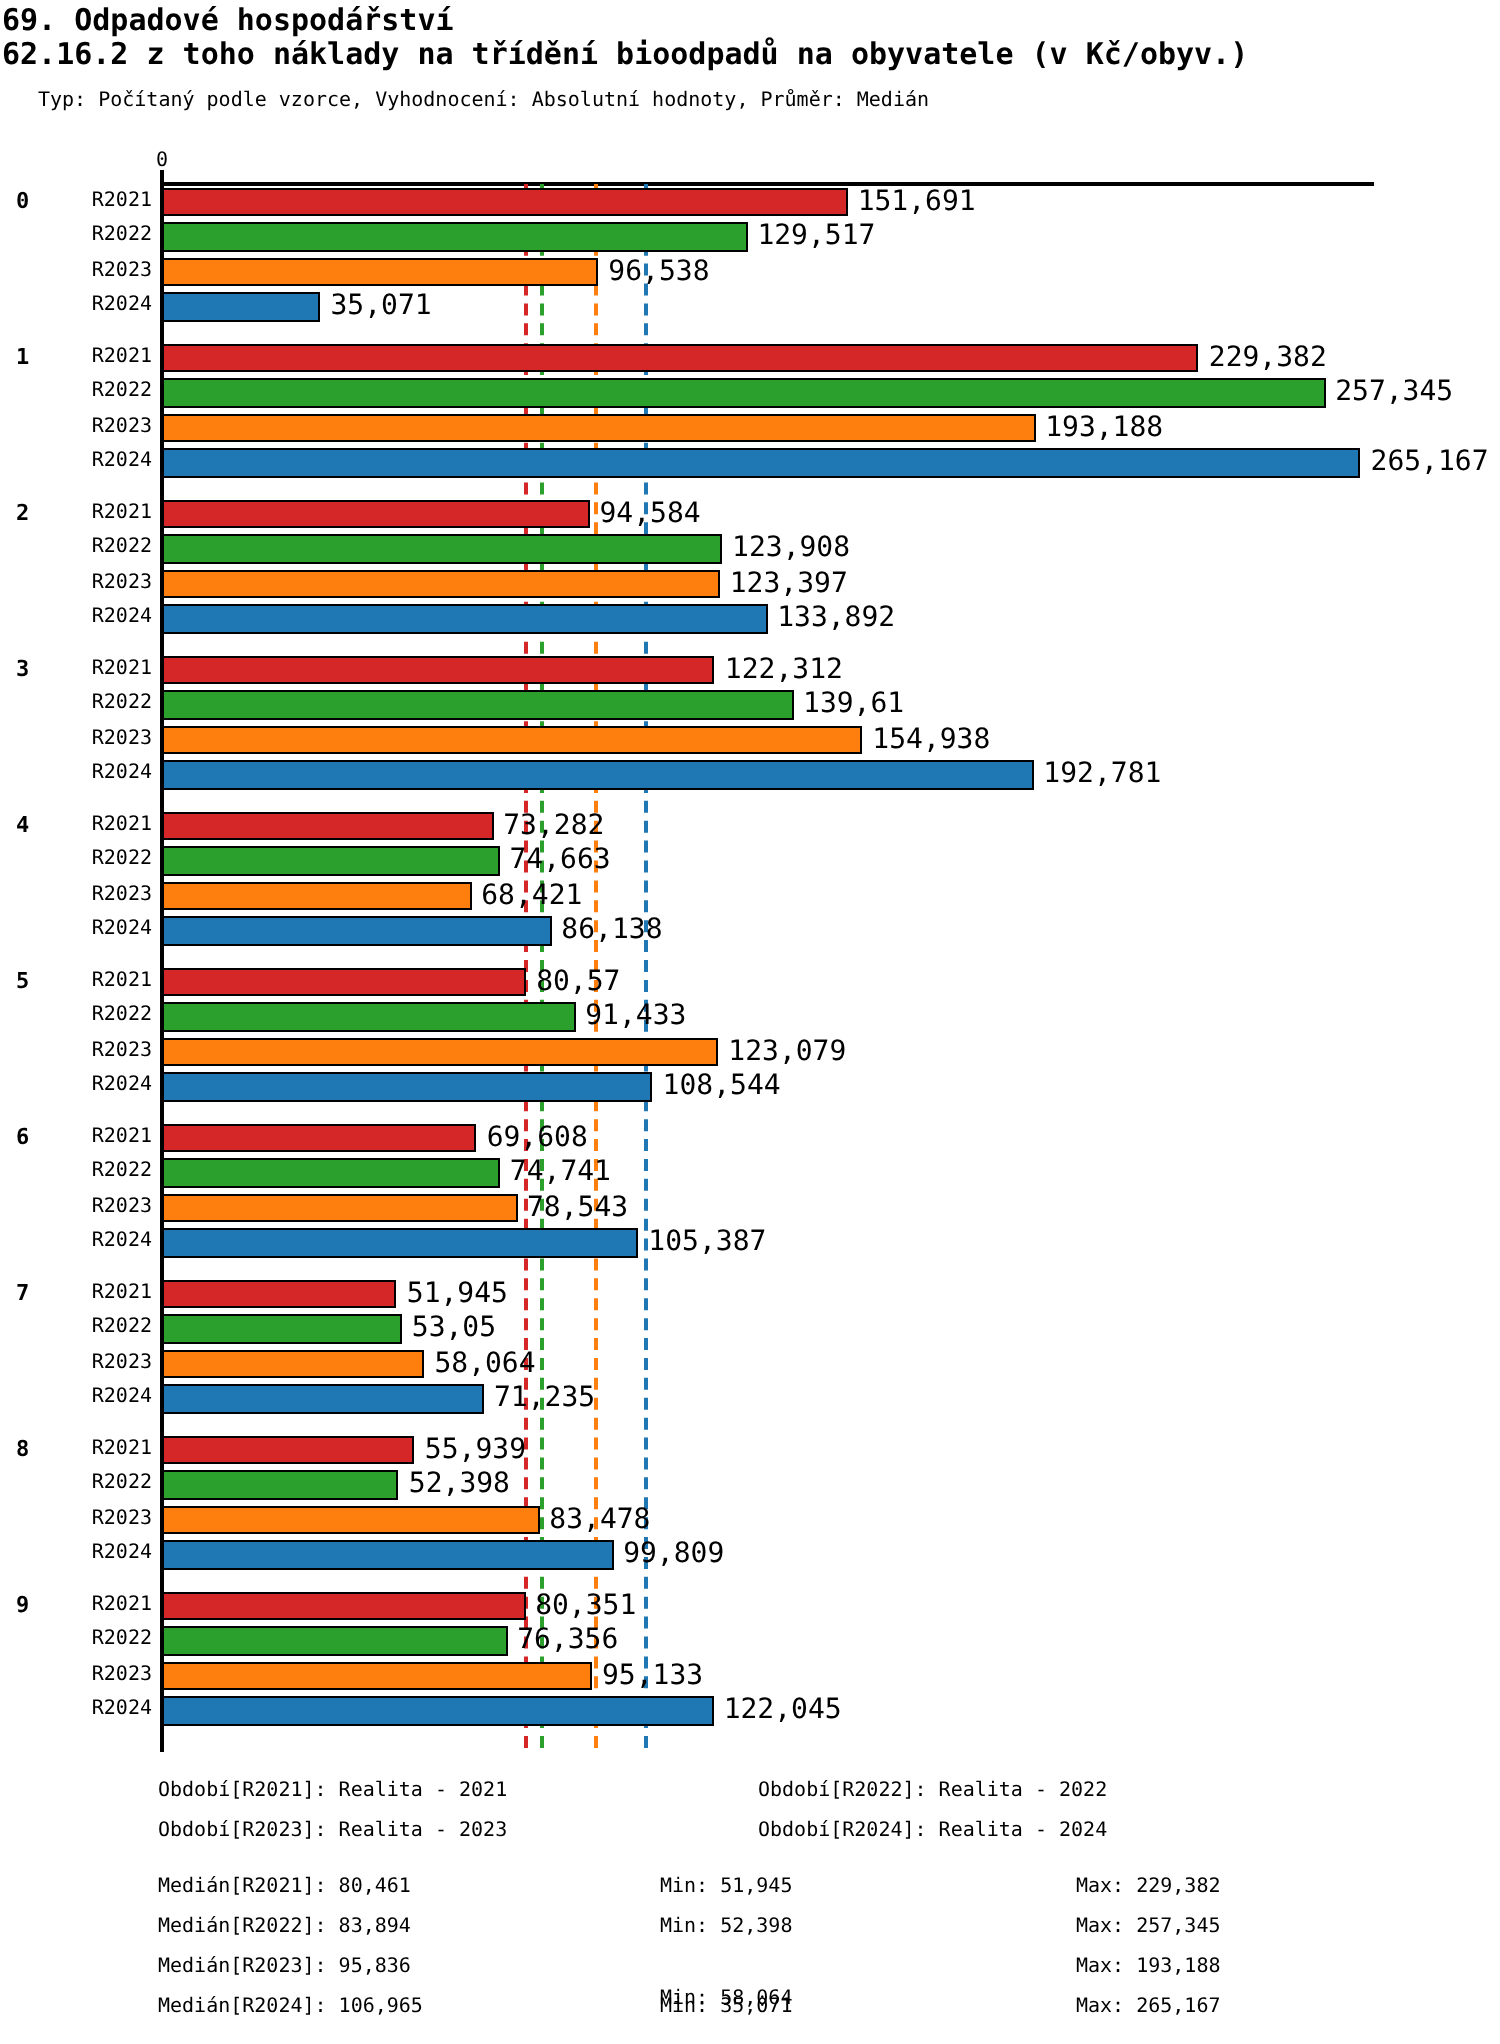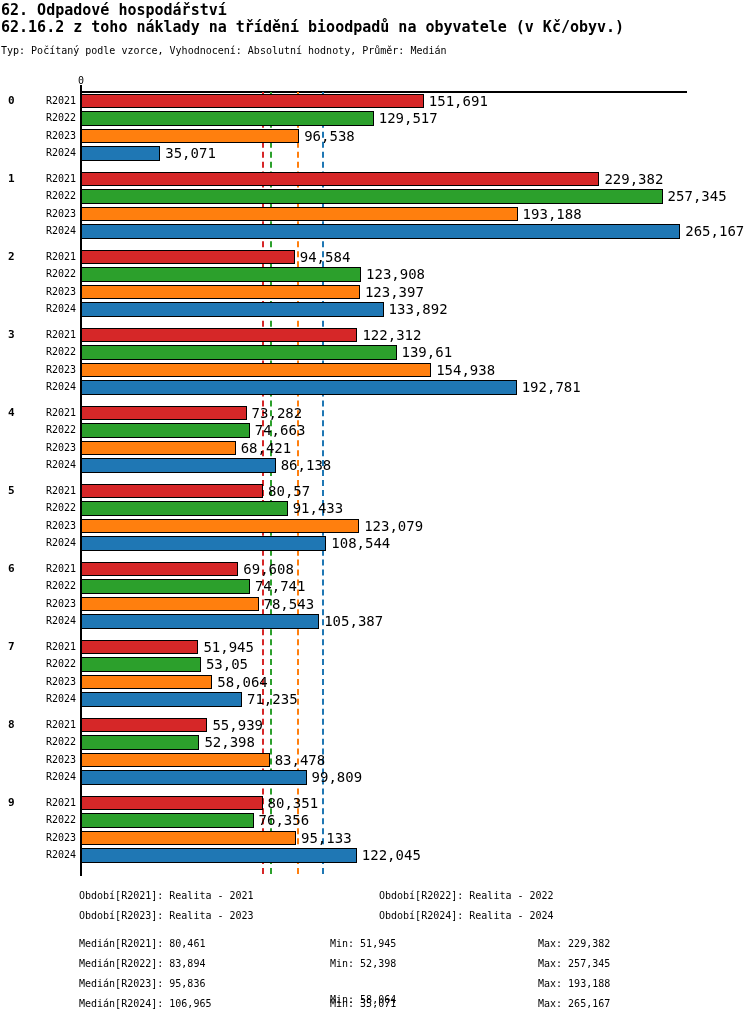--- a/index.html
+++ b/index.html
@@ -4,36 +4,36 @@
 <style>
   html,body{margin:0;padding:0;}
   body{
     width:750px;height:1022px;background:#ffffff;position:relative;
     font-family:"DejaVu Sans Mono", monospace;color:#000;
     -webkit-font-smoothing:none;
   }
   .abs{position:absolute;white-space:pre;}
   .title{font-size:15px;font-weight:bold;line-height:16px;}
   .subtitle{font-size:15px;font-weight:bold;line-height:16px;}
-  .meta{font-size:10px;line-height:12px;}
+  .meta{font-size:10px;line-height:12px;margin-left:18px;}
   .tick0{font-size:10px;width:20px;text-align:center;}
   .axis-v{background:#000;width:2px;}
   .axis-h{background:#000;height:2px;}
   .median-line{width:0;border-left:2px dashed #000;z-index:1;}
   .bar{box-sizing:border-box;border:1.5px solid #000;z-index:2;}
   .bar-value{font-size:14px;line-height:14.5px;z-index:3;}
   .series-label{font-size:10px;line-height:14.5px;width:38px;text-align:right;}
   .group-label{font-size:11px;font-weight:bold;line-height:14.5px;}
   .legend-text{font-size:10px;line-height:12px;}
   .stats-text{font-size:10px;line-height:12px;}
 </style>
 </head>
 <body>
 
-<div class="abs title" style="left:1px;top:2px;">62. Odpadové hospodářství</div>
+<div class="abs title" style="left:1px;top:2px;">69. Odpadové hospodářství</div>
 <div class="abs subtitle" style="left:1px;top:19px;">62.16.2 z toho náklady na třídění bioodpadů na obyvatele (v Kč/obyv.)</div>
 <div class="abs meta" style="left:1px;top:45px;">Typ: Počítaný podle vzorce, Vyhodnocení: Absolutní hodnoty, Průměr: Medián</div>
 
 <div id="chart" class="abs" style="left:0;top:0;width:750px;height:890px;">
   <div class="abs tick0" style="left:71px;top:75px;">0</div>
   <div class="abs axis-v" style="left:80px;top:85px;height:791px;"></div>
   <div class="abs axis-h" style="left:80px;top:91px;width:607px;"></div>
 <div class="abs median-line" style="left: 261.842px; top: 92px; height: 782px; border-left-color: rgb(214, 39, 40);"></div><div class="abs median-line" style="left: 269.6px; top: 92px; height: 782px; border-left-color: rgb(44, 160, 44);"></div><div class="abs median-line" style="left: 296.589px; top: 92px; height: 782px; border-left-color: rgb(255, 127, 14);"></div><div class="abs median-line" style="left: 321.741px; top: 92px; height: 782px; border-left-color: rgb(31, 119, 180);"></div><div class="abs group-label" style="left: 8px; top: 93.5px;">0</div><div class="abs series-label" style="left: 38px; top: 93.5px;">R2021</div><div class="abs bar" style="left: 81px; top: 93.5px; width: 342.822px; height: 14.5px; background: rgb(214, 39, 40);"></div><div class="abs bar-value" style="left: 428.822px; top: 93.5px;">151,691</div><div class="abs series-label" style="left: 38px; top: 111px;">R2022</div><div class="abs bar" style="left: 81px; top: 111px; width: 292.708px; height: 14.5px; background: rgb(44, 160, 44);"></div><div class="abs bar-value" style="left: 378.708px; top: 111px;">129,517</div><div class="abs series-label" style="left: 38px; top: 128.5px;">R2023</div><div class="abs bar" style="left: 81px; top: 128.5px; width: 218.176px; height: 14.5px; background: rgb(255, 127, 14);"></div><div class="abs bar-value" style="left: 304.176px; top: 128.5px;">96,538</div><div class="abs series-label" style="left: 38px; top: 146px;">R2024</div><div class="abs bar" style="left: 81px; top: 146px; width: 79.2605px; height: 14.5px; background: rgb(31, 119, 180);"></div><div class="abs bar-value" style="left: 165.26px; top: 146px;">35,071</div><div class="abs group-label" style="left: 8px; top: 171.5px;">1</div><div class="abs series-label" style="left: 38px; top: 171.5px;">R2021</div><div class="abs bar" style="left: 81px; top: 171.5px; width: 518.403px; height: 14.5px; background: rgb(214, 39, 40);"></div><div class="abs bar-value" style="left: 604.403px; top: 171.5px;">229,382</div><div class="abs series-label" style="left: 38px; top: 189px;">R2022</div><div class="abs bar" style="left: 81px; top: 189px; width: 581.6px; height: 14.5px; background: rgb(44, 160, 44);"></div><div class="abs bar-value" style="left: 667.6px; top: 189px;">257,345</div><div class="abs series-label" style="left: 38px; top: 206.5px;">R2023</div><div class="abs bar" style="left: 81px; top: 206.5px; width: 436.605px; height: 14.5px; background: rgb(255, 127, 14);"></div><div class="abs bar-value" style="left: 522.605px; top: 206.5px;">193,188</div><div class="abs series-label" style="left: 38px; top: 224px;">R2024</div><div class="abs bar" style="left: 81px; top: 224px; width: 599.277px; height: 14.5px; background: rgb(31, 119, 180);"></div><div class="abs bar-value" style="left: 685.277px; top: 224px;">265,167</div><div class="abs group-label" style="left: 8px; top: 249.5px;">2</div><div class="abs series-label" style="left: 38px; top: 249.5px;">R2021</div><div class="abs bar" style="left: 81px; top: 249.5px; width: 213.76px; height: 14.5px; background: rgb(214, 39, 40);"></div><div class="abs bar-value" style="left: 299.76px; top: 249.5px;">94,584</div><div class="abs series-label" style="left: 38px; top: 267px;">R2022</div><div class="abs bar" style="left: 81px; top: 267px; width: 280.032px; height: 14.5px; background: rgb(44, 160, 44);"></div><div class="abs bar-value" style="left: 366.032px; top: 267px;">123,908</div><div class="abs series-label" style="left: 38px; top: 284.5px;">R2023</div><div class="abs bar" style="left: 81px; top: 284.5px; width: 278.877px; height: 14.5px; background: rgb(255, 127, 14);"></div><div class="abs bar-value" style="left: 364.877px; top: 284.5px;">123,397</div><div class="abs series-label" style="left: 38px; top: 302px;">R2024</div><div class="abs bar" style="left: 81px; top: 302px; width: 302.596px; height: 14.5px; background: rgb(31, 119, 180);"></div><div class="abs bar-value" style="left: 388.596px; top: 302px;">133,892</div><div class="abs group-label" style="left: 8px; top: 327.5px;">3</div><div class="abs series-label" style="left: 38px; top: 327.5px;">R2021</div><div class="abs bar" style="left: 81px; top: 327.5px; width: 276.425px; height: 14.5px; background: rgb(214, 39, 40);"></div><div class="abs bar-value" style="left: 362.425px; top: 327.5px;">122,312</div><div class="abs series-label" style="left: 38px; top: 345px;">R2022</div><div class="abs bar" style="left: 81px; top: 345px; width: 315.519px; height: 14.5px; background: rgb(44, 160, 44);"></div><div class="abs bar-value" style="left: 401.519px; top: 345px;">139,61</div><div class="abs series-label" style="left: 38px; top: 362.5px;">R2023</div><div class="abs bar" style="left: 81px; top: 362.5px; width: 350.16px; height: 14.5px; background: rgb(255, 127, 14);"></div><div class="abs bar-value" style="left: 436.16px; top: 362.5px;">154,938</div><div class="abs series-label" style="left: 38px; top: 380px;">R2024</div><div class="abs bar" style="left: 81px; top: 380px; width: 435.685px; height: 14.5px; background: rgb(31, 119, 180);"></div><div class="abs bar-value" style="left: 521.685px; top: 380px;">192,781</div><div class="abs group-label" style="left: 8px; top: 405.5px;">4</div><div class="abs series-label" style="left: 38px; top: 405.5px;">R2021</div><div class="abs bar" style="left: 81px; top: 405.5px; width: 165.617px; height: 14.5px; background: rgb(214, 39, 40);"></div><div class="abs bar-value" style="left: 251.617px; top: 405.5px;">73,282</div><div class="abs series-label" style="left: 38px; top: 423px;">R2022</div><div class="abs bar" style="left: 81px; top: 423px; width: 168.738px; height: 14.5px; background: rgb(44, 160, 44);"></div><div class="abs bar-value" style="left: 254.738px; top: 423px;">74,663</div><div class="abs series-label" style="left: 38px; top: 440.5px;">R2023</div><div class="abs bar" style="left: 81px; top: 440.5px; width: 154.631px; height: 14.5px; background: rgb(255, 127, 14);"></div><div class="abs bar-value" style="left: 240.631px; top: 440.5px;">68,421</div><div class="abs series-label" style="left: 38px; top: 458px;">R2024</div><div class="abs bar" style="left: 81px; top: 458px; width: 194.672px; height: 14.5px; background: rgb(31, 119, 180);"></div><div class="abs bar-value" style="left: 280.672px; top: 458px;">86,138</div><div class="abs group-label" style="left: 8px; top: 483.5px;">5</div><div class="abs series-label" style="left: 38px; top: 483.5px;">R2021</div><div class="abs bar" style="left: 81px; top: 483.5px; width: 182.088px; height: 14.5px; background: rgb(214, 39, 40);"></div><div class="abs bar-value" style="left: 268.088px; top: 483.5px;">80,57</div><div class="abs series-label" style="left: 38px; top: 501px;">R2022</div><div class="abs bar" style="left: 81px; top: 501px; width: 206.639px; height: 14.5px; background: rgb(44, 160, 44);"></div><div class="abs bar-value" style="left: 292.639px; top: 501px;">91,433</div><div class="abs series-label" style="left: 38px; top: 518.5px;">R2023</div><div class="abs bar" style="left: 81px; top: 518.5px; width: 278.159px; height: 14.5px; background: rgb(255, 127, 14);"></div><div class="abs bar-value" style="left: 364.159px; top: 518.5px;">123,079</div><div class="abs series-label" style="left: 38px; top: 536px;">R2024</div><div class="abs bar" style="left: 81px; top: 536px; width: 245.309px; height: 14.5px; background: rgb(31, 119, 180);"></div><div class="abs bar-value" style="left: 331.309px; top: 536px;">108,544</div><div class="abs group-label" style="left: 8px; top: 561.5px;">6</div><div class="abs series-label" style="left: 38px; top: 561.5px;">R2021</div><div class="abs bar" style="left: 81px; top: 561.5px; width: 157.314px; height: 14.5px; background: rgb(214, 39, 40);"></div><div class="abs bar-value" style="left: 243.314px; top: 561.5px;">69,608</div><div class="abs series-label" style="left: 38px; top: 579px;">R2022</div><div class="abs bar" style="left: 81px; top: 579px; width: 168.915px; height: 14.5px; background: rgb(44, 160, 44);"></div><div class="abs bar-value" style="left: 254.915px; top: 579px;">74,741</div><div class="abs series-label" style="left: 38px; top: 596.5px;">R2023</div><div class="abs bar" style="left: 81px; top: 596.5px; width: 177.507px; height: 14.5px; background: rgb(255, 127, 14);"></div><div class="abs bar-value" style="left: 263.507px; top: 596.5px;">78,543</div><div class="abs series-label" style="left: 38px; top: 614px;">R2024</div><div class="abs bar" style="left: 81px; top: 614px; width: 238.175px; height: 14.5px; background: rgb(31, 119, 180);"></div><div class="abs bar-value" style="left: 324.175px; top: 614px;">105,387</div><div class="abs group-label" style="left: 8px; top: 639.5px;">7</div><div class="abs series-label" style="left: 38px; top: 639.5px;">R2021</div><div class="abs bar" style="left: 81px; top: 639.5px; width: 117.396px; height: 14.5px; background: rgb(214, 39, 40);"></div><div class="abs bar-value" style="left: 203.396px; top: 639.5px;">51,945</div><div class="abs series-label" style="left: 38px; top: 657px;">R2022</div><div class="abs bar" style="left: 81px; top: 657px; width: 119.893px; height: 14.5px; background: rgb(44, 160, 44);"></div><div class="abs bar-value" style="left: 205.893px; top: 657px;">53,05</div><div class="abs series-label" style="left: 38px; top: 674.5px;">R2023</div><div class="abs bar" style="left: 81px; top: 674.5px; width: 131.225px; height: 14.5px; background: rgb(255, 127, 14);"></div><div class="abs bar-value" style="left: 217.225px; top: 674.5px;">58,064</div><div class="abs series-label" style="left: 38px; top: 692px;">R2024</div><div class="abs bar" style="left: 81px; top: 692px; width: 160.991px; height: 14.5px; background: rgb(31, 119, 180);"></div><div class="abs bar-value" style="left: 246.991px; top: 692px;">71,235</div><div class="abs group-label" style="left: 8px; top: 717.5px;">8</div><div class="abs series-label" style="left: 38px; top: 717.5px;">R2021</div><div class="abs bar" style="left: 81px; top: 717.5px; width: 126.422px; height: 14.5px; background: rgb(214, 39, 40);"></div><div class="abs bar-value" style="left: 212.422px; top: 717.5px;">55,939</div><div class="abs series-label" style="left: 38px; top: 735px;">R2022</div><div class="abs bar" style="left: 81px; top: 735px; width: 118.419px; height: 14.5px; background: rgb(44, 160, 44);"></div><div class="abs bar-value" style="left: 204.419px; top: 735px;">52,398</div><div class="abs series-label" style="left: 38px; top: 752.5px;">R2023</div><div class="abs bar" style="left: 81px; top: 752.5px; width: 188.66px; height: 14.5px; background: rgb(255, 127, 14);"></div><div class="abs bar-value" style="left: 274.66px; top: 752.5px;">83,478</div><div class="abs series-label" style="left: 38px; top: 770px;">R2024</div><div class="abs bar" style="left: 81px; top: 770px; width: 225.568px; height: 14.5px; background: rgb(31, 119, 180);"></div><div class="abs bar-value" style="left: 311.568px; top: 770px;">99,809</div><div class="abs group-label" style="left: 8px; top: 795.5px;">9</div><div class="abs series-label" style="left: 38px; top: 795.5px;">R2021</div><div class="abs bar" style="left: 81px; top: 795.5px; width: 181.593px; height: 14.5px; background: rgb(214, 39, 40);"></div><div class="abs bar-value" style="left: 267.593px; top: 795.5px;">80,351</div><div class="abs series-label" style="left: 38px; top: 813px;">R2022</div><div class="abs bar" style="left: 81px; top: 813px; width: 172.565px; height: 14.5px; background: rgb(44, 160, 44);"></div><div class="abs bar-value" style="left: 258.565px; top: 813px;">76,356</div><div class="abs series-label" style="left: 38px; top: 830.5px;">R2023</div><div class="abs bar" style="left: 81px; top: 830.5px; width: 215.001px; height: 14.5px; background: rgb(255, 127, 14);"></div><div class="abs bar-value" style="left: 301.001px; top: 830.5px;">95,133</div><div class="abs series-label" style="left: 38px; top: 848px;">R2024</div><div class="abs bar" style="left: 81px; top: 848px; width: 275.822px; height: 14.5px; background: rgb(31, 119, 180);"></div><div class="abs bar-value" style="left: 361.822px; top: 848px;">122,045</div></div>
 
 <div class="abs legend-text" style="left:79px;top:890px;">Období[R2021]: Realita - 2021</div>

